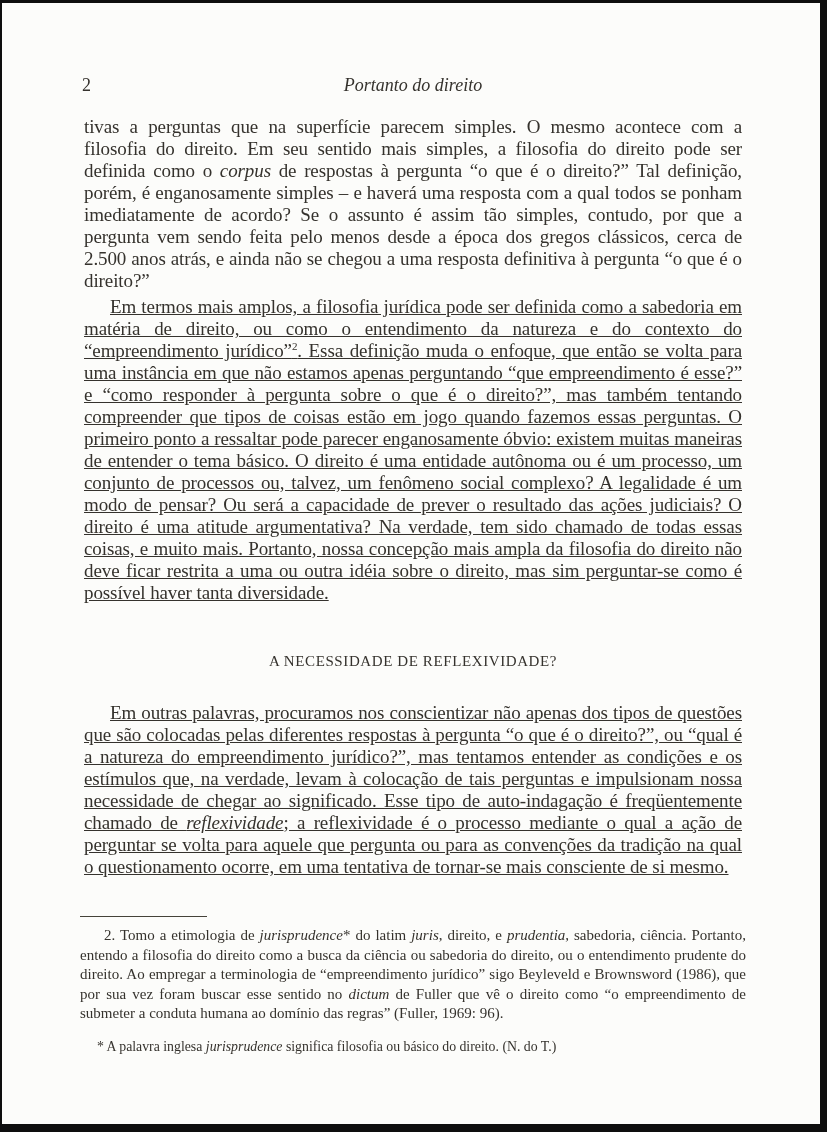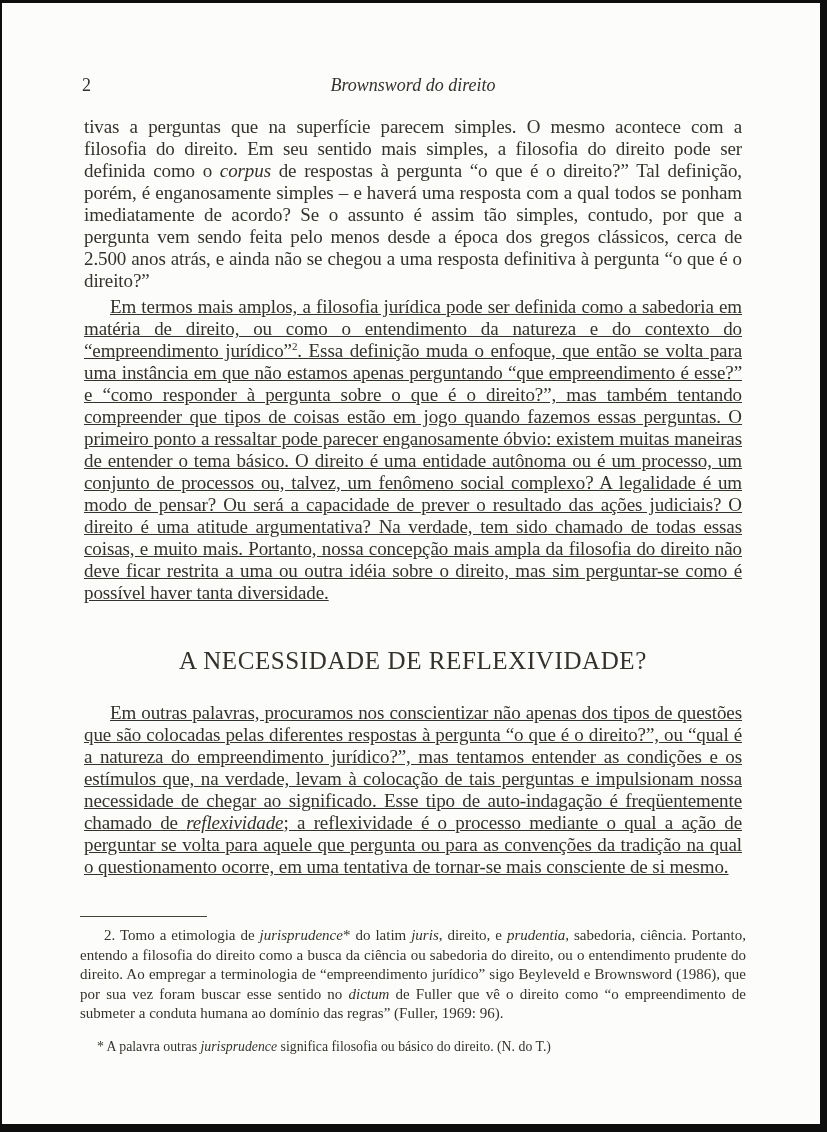--- a/index.html
+++ b/index.html
@@ -51,21 +51,21 @@
   }
   .first-para { margin-top: 20px; }
   .indent { text-indent: 26px; text-decoration: underline; }
   .body-para sup {
     font-size: 0.58em;
     line-height: 0;
     vertical-align: super;
   }
   .section-heading {
     margin: 46px 0 30px 0;
-    font-size: 25px;
+    font-size: 15px;
     line-height: 22px;
     font-weight: normal;
     text-align: center;
     letter-spacing: 0.6px;
   }
   .footnotes { margin-top: 38px; }
   .footnote-rule {
     width: 127px;
     height: 0;
     border-top: 1.5px solid #454239;
@@ -91,31 +91,31 @@
 <div class="page">
   <div class="edge edge-top"></div>
   <div class="edge edge-left"></div>
   <div class="edge edge-right"></div>
   <div class="edge edge-bottom"></div>
 
   <div class="content">
 
     <header class="running-head">
       <span class="page-num">2</span>
-      <span class="running-title">Brownsword do direito</span>
+      <span class="running-title">Portanto do direito</span>
     </header>
 
     <p class="body-para first-para"><span>tivas a perguntas que na superfície parecem simples. O mesmo acontece com a filosofia do direito. Em seu sentido mais simples, a filosofia do direito pode ser definida como o </span><em>corpus</em><span> de respostas à pergunta “o que é o direito?” Tal definição, porém, é enganosamente simples – e haverá uma resposta com a qual todos se ponham imediatamente de acordo? Se o assunto é assim tão simples, contudo, por que a pergunta vem sendo feita pelo menos desde a época dos gregos clássicos, cerca de 2.500 anos atrás, e ainda não se chegou a uma resposta definitiva à pergunta “o que é o direito?”</span></p>
 
     <p class="body-para indent"><span>Em termos mais amplos, a filosofia jurídica pode ser definida como a sabedoria em matéria de direito, ou como o entendimento da natureza e do contexto do “empreendimento jurídico”</span><sup>2</sup><span>. Essa definição muda o enfoque, que então se volta para uma instância em que não estamos apenas perguntando “que empreendimento é esse?” e “como responder à pergunta sobre o que é o direito?”, mas também tentando compreender que tipos de coisas estão em jogo quando fazemos essas perguntas. O primeiro ponto a ressaltar pode parecer enganosamente óbvio: existem muitas maneiras de entender o tema básico. O direito é uma entidade autônoma ou é um processo, um conjunto de processos ou, talvez, um fenômeno social complexo? A legalidade é um modo de pensar? Ou será a capacidade de prever o resultado das ações judiciais? O direito é uma atitude argumentativa? Na verdade, tem sido chamado de todas essas coisas, e muito mais. Portanto, nossa concepção mais ampla da filosofia do direito não deve ficar restrita a uma ou outra idéia sobre o direito, mas sim perguntar-se como é possível haver tanta diversidade.</span></p>
 
     <h2 class="section-heading">A NECESSIDADE DE REFLEXIVIDADE?</h2>
 
     <p class="body-para indent"><span>Em outras palavras, procuramos nos conscientizar não apenas dos tipos de questões que são colocadas pelas diferentes respostas à pergunta “o que é o direito?”, ou “qual é a natureza do empreendimento jurídico?”, mas tentamos entender as condições e os estímulos que, na verdade, levam à colocação de tais perguntas e impulsionam nossa necessidade de chegar ao significado. Esse tipo de auto-indagação é freqüentemente chamado de </span><em>reflexividade</em><span>; a reflexividade é o processo mediante o qual a ação de perguntar se volta para aquele que pergunta ou para as convenções da tradição na qual o questionamento ocorre, em uma tentativa de tornar-se mais consciente de si mesmo.</span></p>
 
     <div class="footnotes">
       <div class="footnote-rule"></div>
       <p class="footnote"><span>2. Tomo a etimologia de </span><em>jurisprudence</em><span>* do latim </span><em>juris</em><span>, direito, e </span><em>prudentia</em><span>, sabedoria, ciência. Portanto, entendo a filosofia do direito como a busca da ciência ou sabedoria do direito, ou o entendimento prudente do direito. Ao empregar a terminologia de “empreendimento jurídico” sigo Beyleveld e Brownsword (1986), que por sua vez foram buscar esse sentido no </span><em>dictum</em><span> de Fuller que vê o direito como “o empreendimento de submeter a conduta humana ao domínio das regras” (Fuller, 1969: 96).</span></p>
-      <p class="translator-note"><span>* A palavra outras </span><em>jurisprudence</em><span> significa filosofia ou básico do direito. (N. do T.)</span></p>
+      <p class="translator-note"><span>* A palavra inglesa </span><em>jurisprudence</em><span> significa filosofia ou básico do direito. (N. do T.)</span></p>
     </div>
 
   </div>
 </div>
 
 </body></html>

